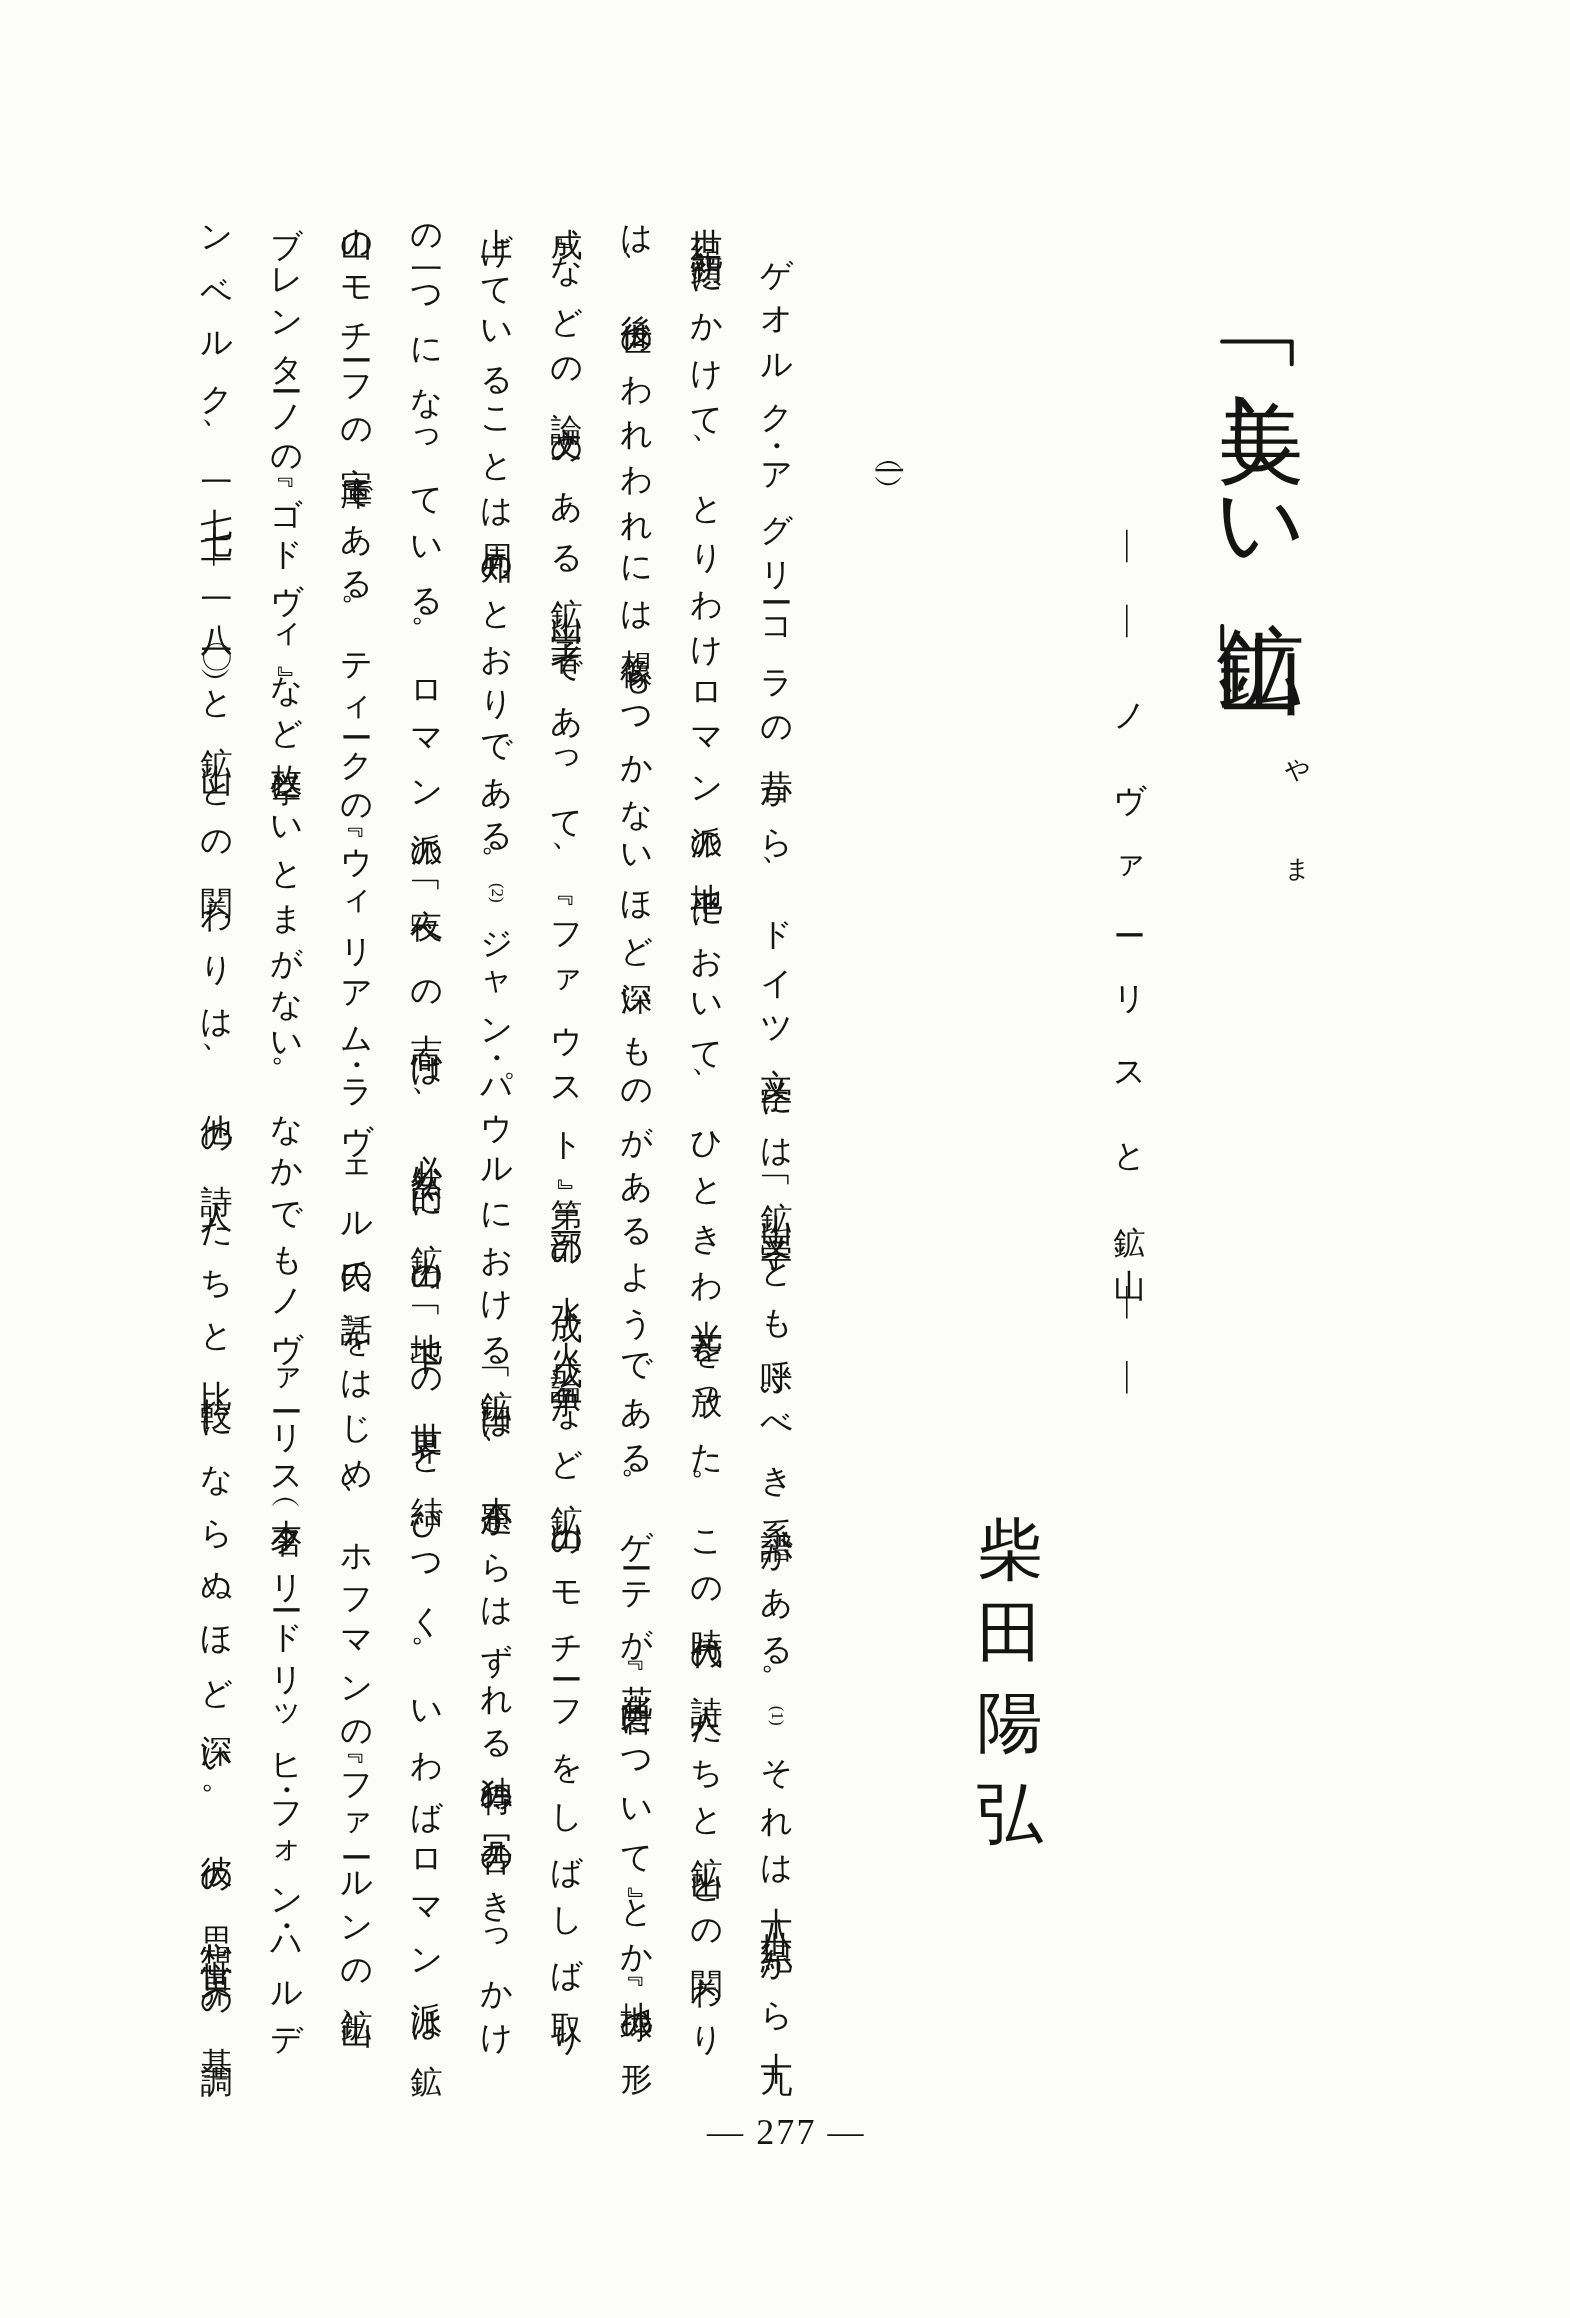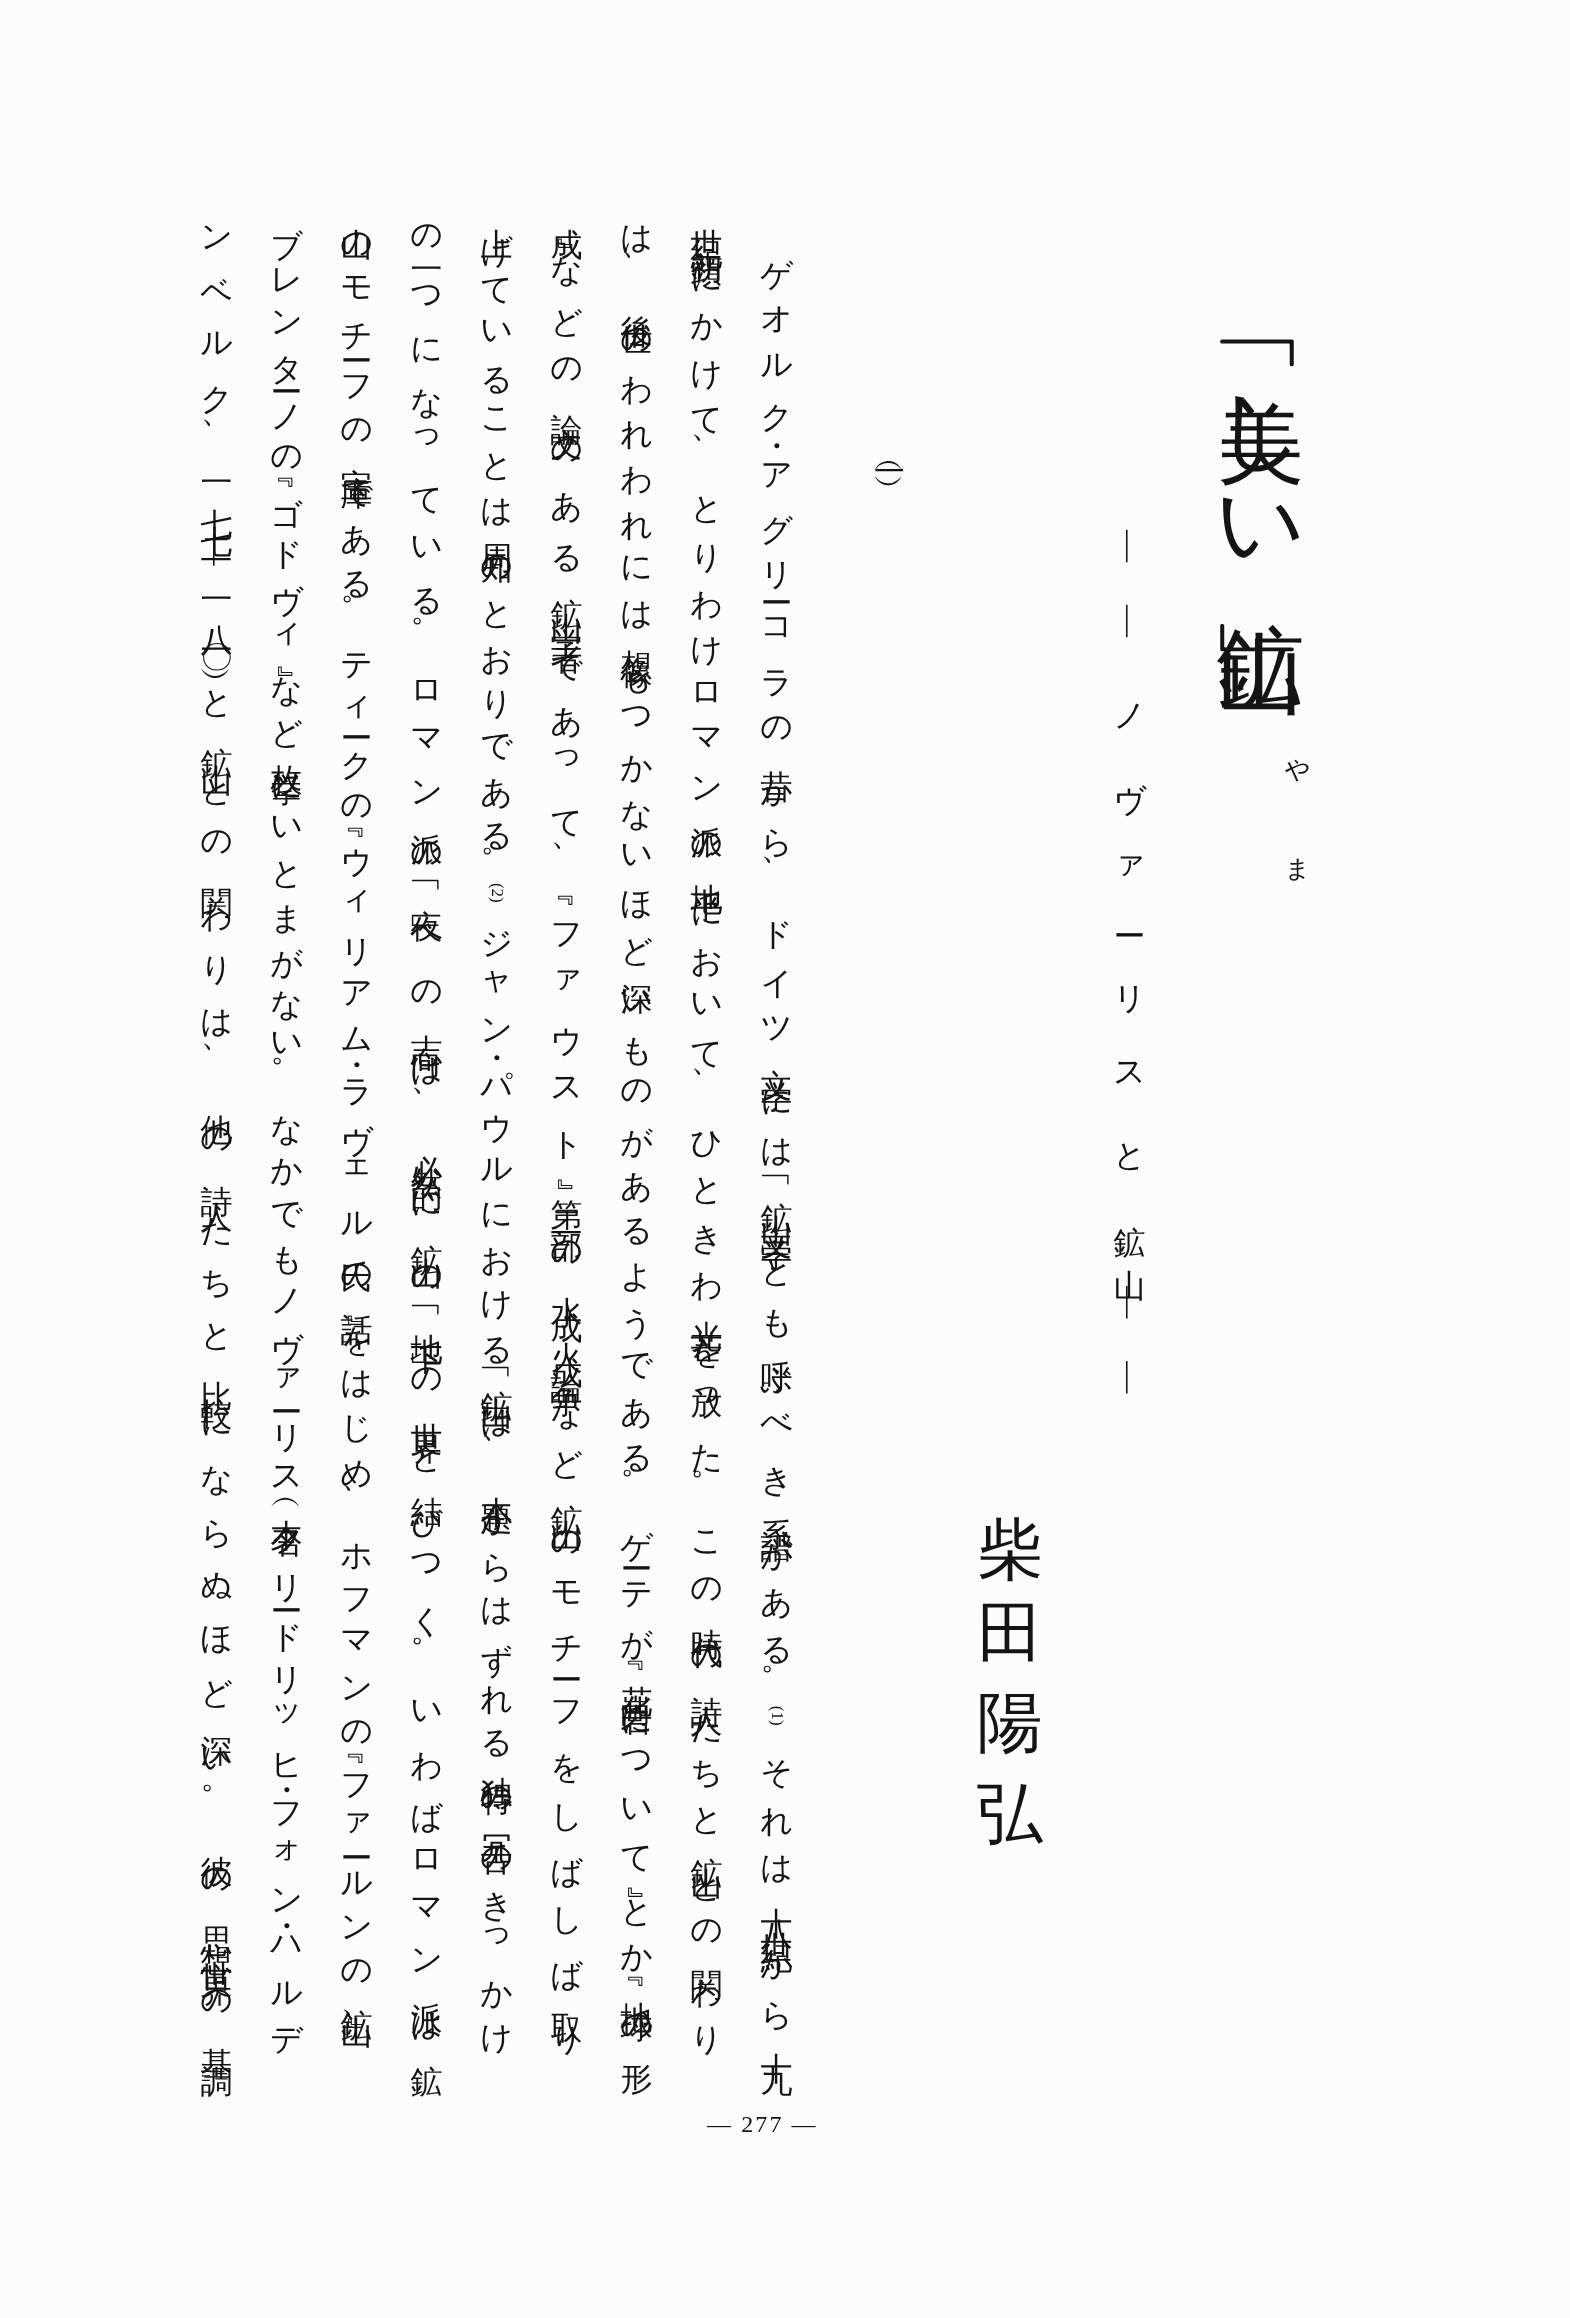--- a/index.html
+++ b/index.html
@@ -81,21 +81,21 @@
   }
   .note {
     font-size: 17px;
     letter-spacing: 0;
   }
   
   #page-number {
     position: absolute;
     left: 707px;
     top: 2111px;
-    font-size: 24px;
+    font-size: 36px;
     letter-spacing: 2.1px;
     white-space: nowrap;
   }
 </style>
 </head>
 <body>
 
 <div id="main-title" class="v">「美しい鉱山」</div>
 
 <span id="furigana-ya" class="furigana">や</span>

